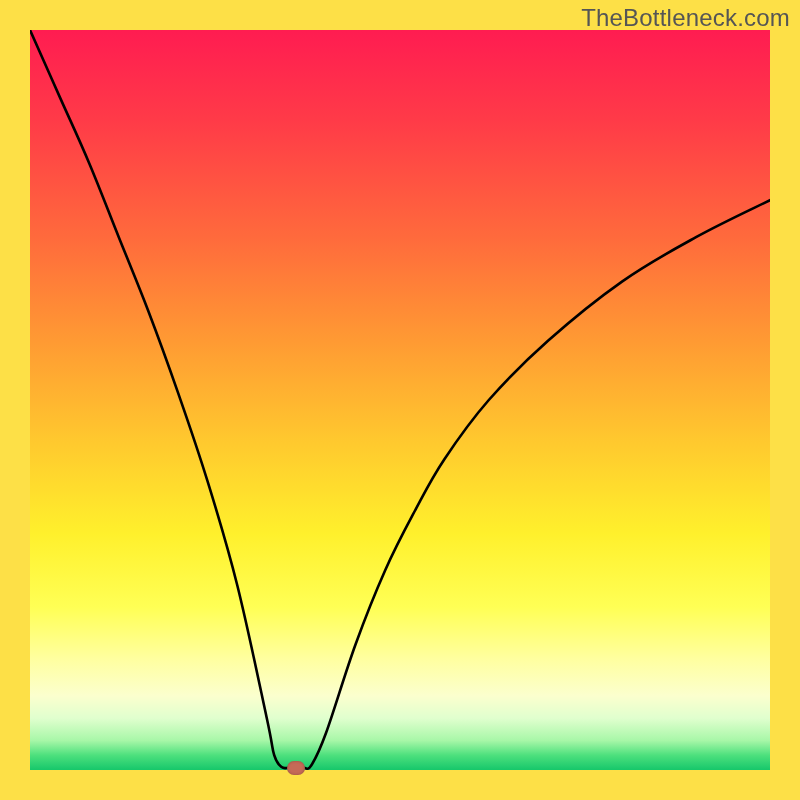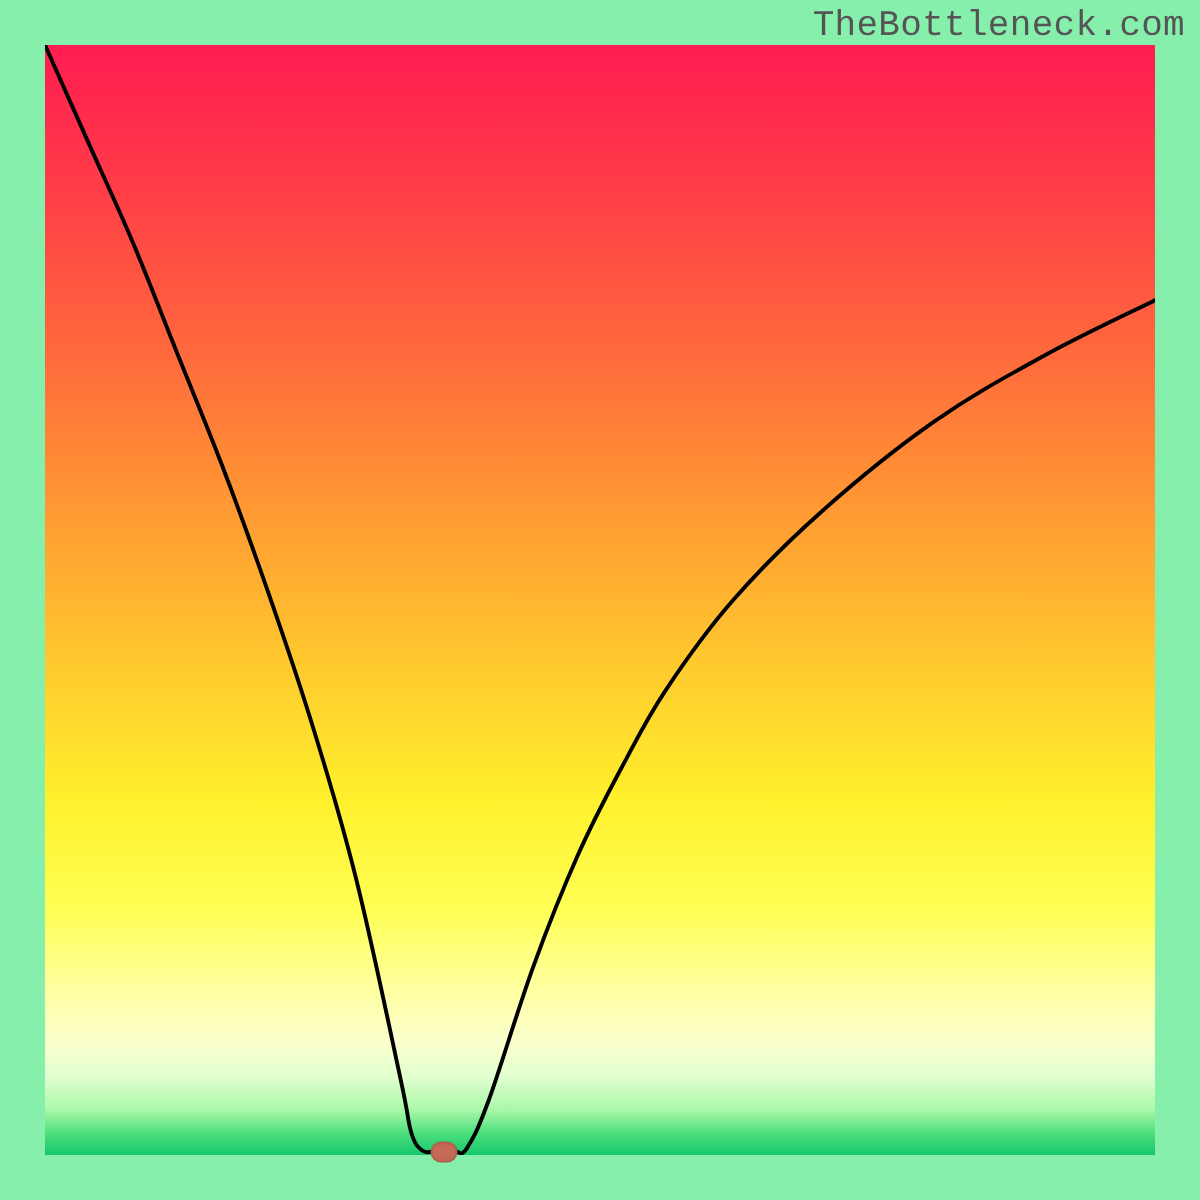--- a/index.html
+++ b/index.html
@@ -8,22 +8,21 @@
     width: 800px;
     height: 800px;
     overflow: hidden;
     background: #000;
     font-family: Arial, Helvetica, sans-serif;
   }
   .frame {
     position: relative;
     width: 800px;
     height: 800px;
-    background: #86efac;
-    font-family: Liberation Mono, monospace;
+    background: #fde047;
   }
   .watermark {
     position: absolute;
     top: 4px;
     right: 10px;
     color: #555;
     font-size: 24px;
     font-weight: 500;
     letter-spacing: 0.2px;
     user-select: none;

